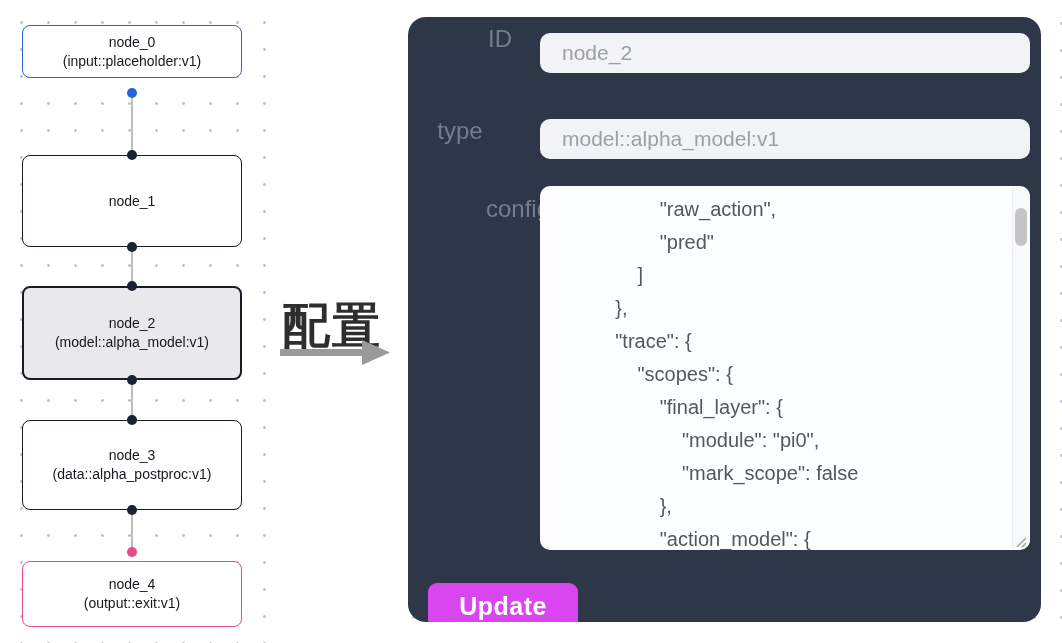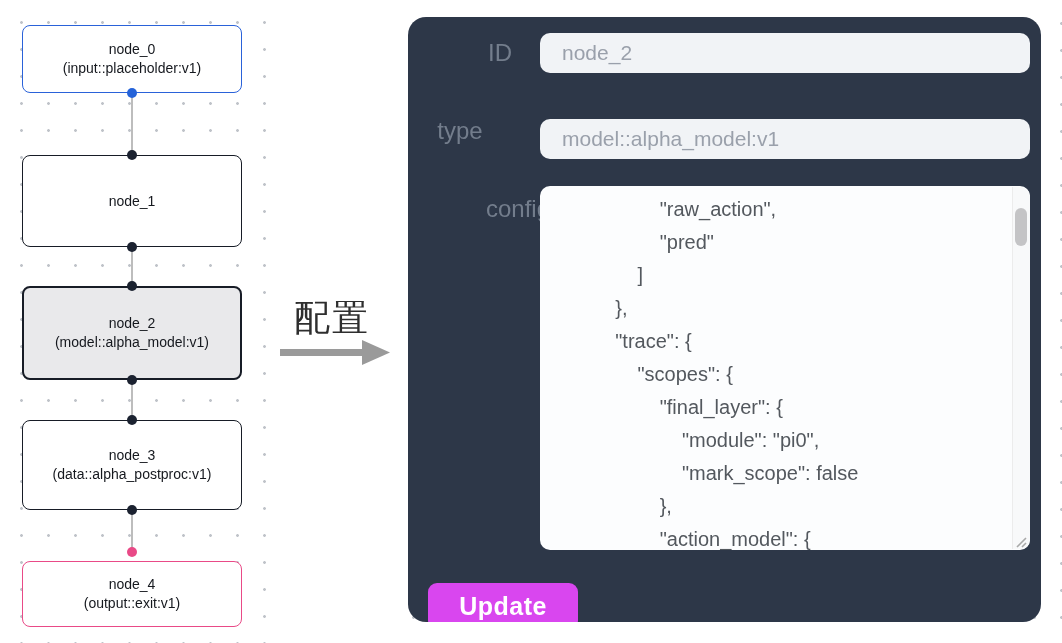--- a/index.html
+++ b/index.html
@@ -15,48 +15,48 @@
 
   
   .node{position:absolute;left:22px;width:220px;background:#ffffff;border:1.5px solid #171c26;
     border-radius:8px;display:flex;flex-direction:column;align-items:center;justify-content:center;
     text-align:center;padding:4px 12px;z-index:2;}
   .node .nl{font-size:14px;font-weight:500;color:#15181e;line-height:19px;}
   .node .ns{font-size:14px;font-weight:500;color:#15181e;line-height:19px;word-break:break-all;}
   .node.v-input{border-color:#2a62d9;}
   .node.v-selected{background:#e9e9eb;border-width:2px;}
   .node.v-output{border-color:#e94a87;margin-top:9px;}
-  .n0{top:25px;height:68px;}
+  .n0{top:25px;height:53px;}
   .n1{top:155px;height:92px;}
   .n2{top:286px;height:94px;}
   .n3{top:420px;height:90px;}
   .n4{top:552px;height:66px;}
 
   .edge{position:absolute;left:131px;width:2px;background:#bdbdbd;z-index:1;}
   .e0{top:93px;height:62px;}
   .e1{top:247px;height:39px;}
   .e2{top:380px;height:40px;}
   .e3{top:510px;height:42px;}
 
   .port{position:absolute;left:127px;width:10px;height:10px;border-radius:50%;z-index:3;}
   .port.dark{background:#1b2230;}
   .port.blue{background:#2563d9;}
   .port.pink{background:#e94a87;}
 
   
   .arrow-label{position:absolute;left:272px;top:294px;width:120px;text-align:center;
-    font-size:36px;font-weight:400;color:#2e2e2e;letter-spacing:2px;}
+    font-size:48px;font-weight:700;color:#2e2e2e;letter-spacing:2px;}
   .arrow-svg{position:absolute;left:280px;top:339px;}
 
   
   .panel{position:absolute;left:13px;top:17px;width:633px;height:605px;background:#2d3748;
     border-radius:18px;overflow:hidden;}
   .fieldlabel{position:absolute;left:0;width:104px;text-align:right;
     font-size:24px;color:#737d8c;}
-  .lbl-id{top:22px;}
+  .lbl-id{top:8px;}
   .lbl-type{top:100px;text-align:center;}
   .lbl-config{top:178px;margin-left:38px;}
   .tinput{position:absolute;left:132px;width:490px;height:40px;background:#f1f3f6;
     border:none;border-radius:10px;font-size:21px;color:#9aa0ab;padding:0 22px;
     display:flex;align-items:center;white-space:nowrap;overflow:hidden;}
   .in-id{top:16px;}
   .in-type{top:94px;margin-top:8px;}
 
   .tarea{position:absolute;left:132px;top:169px;width:490px;height:364px;background:#fcfdfe;
     border-radius:10px;overflow:hidden;}

